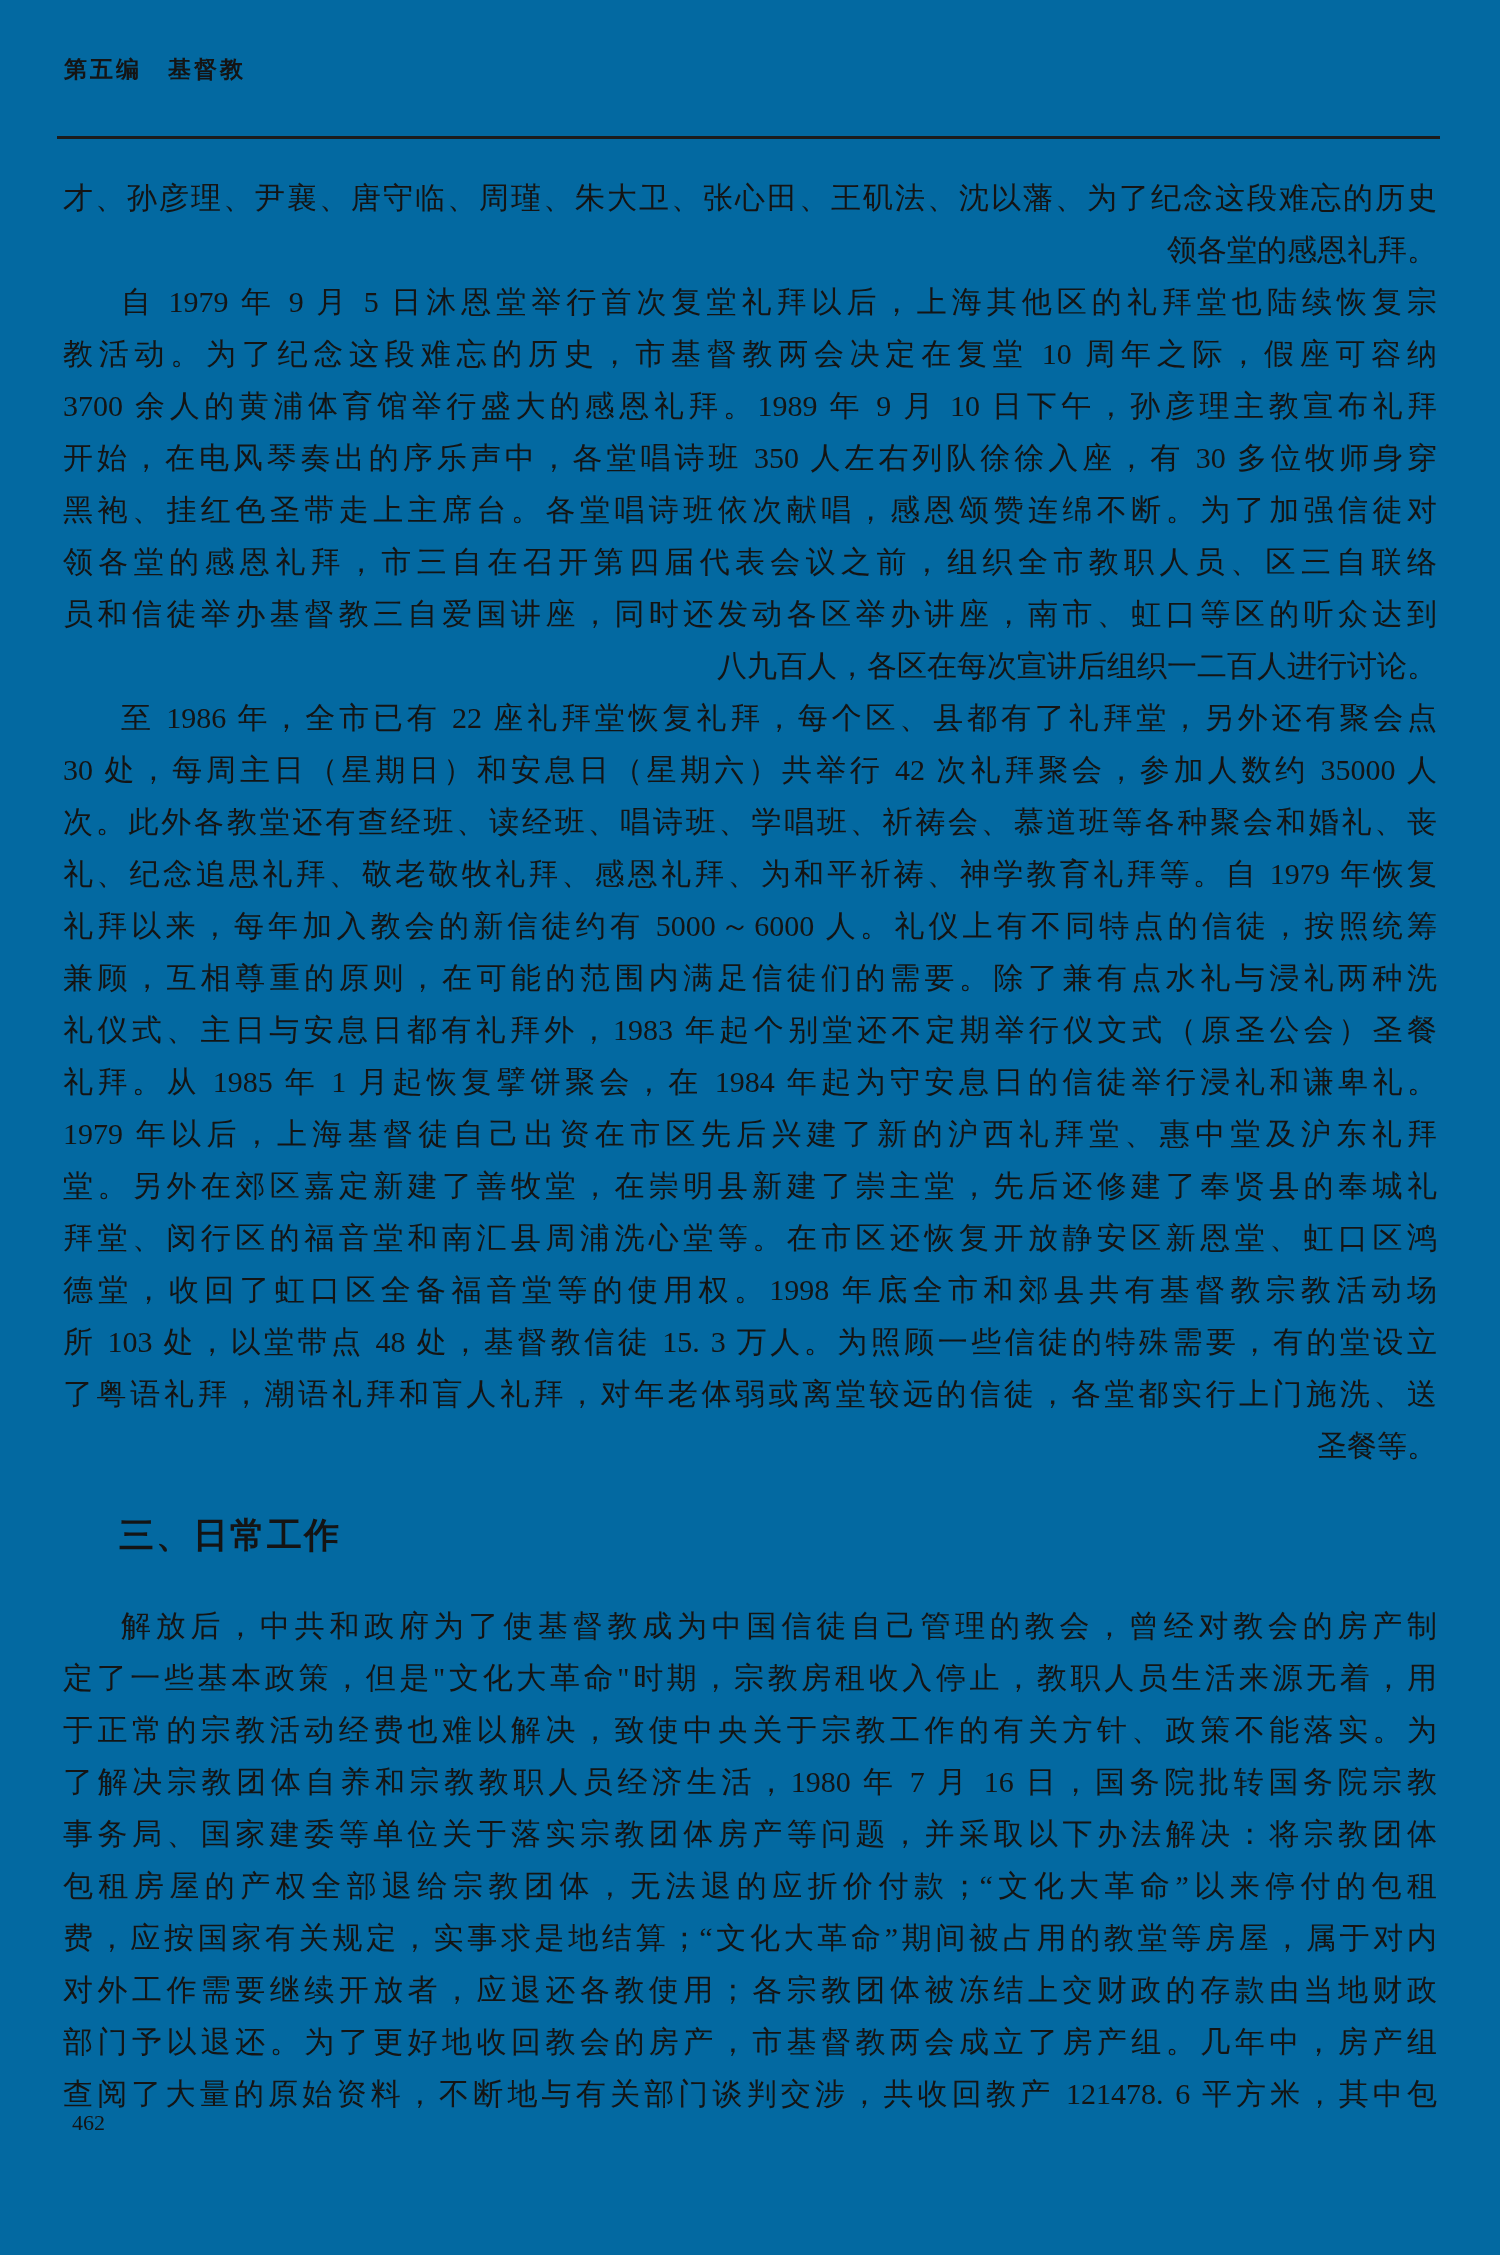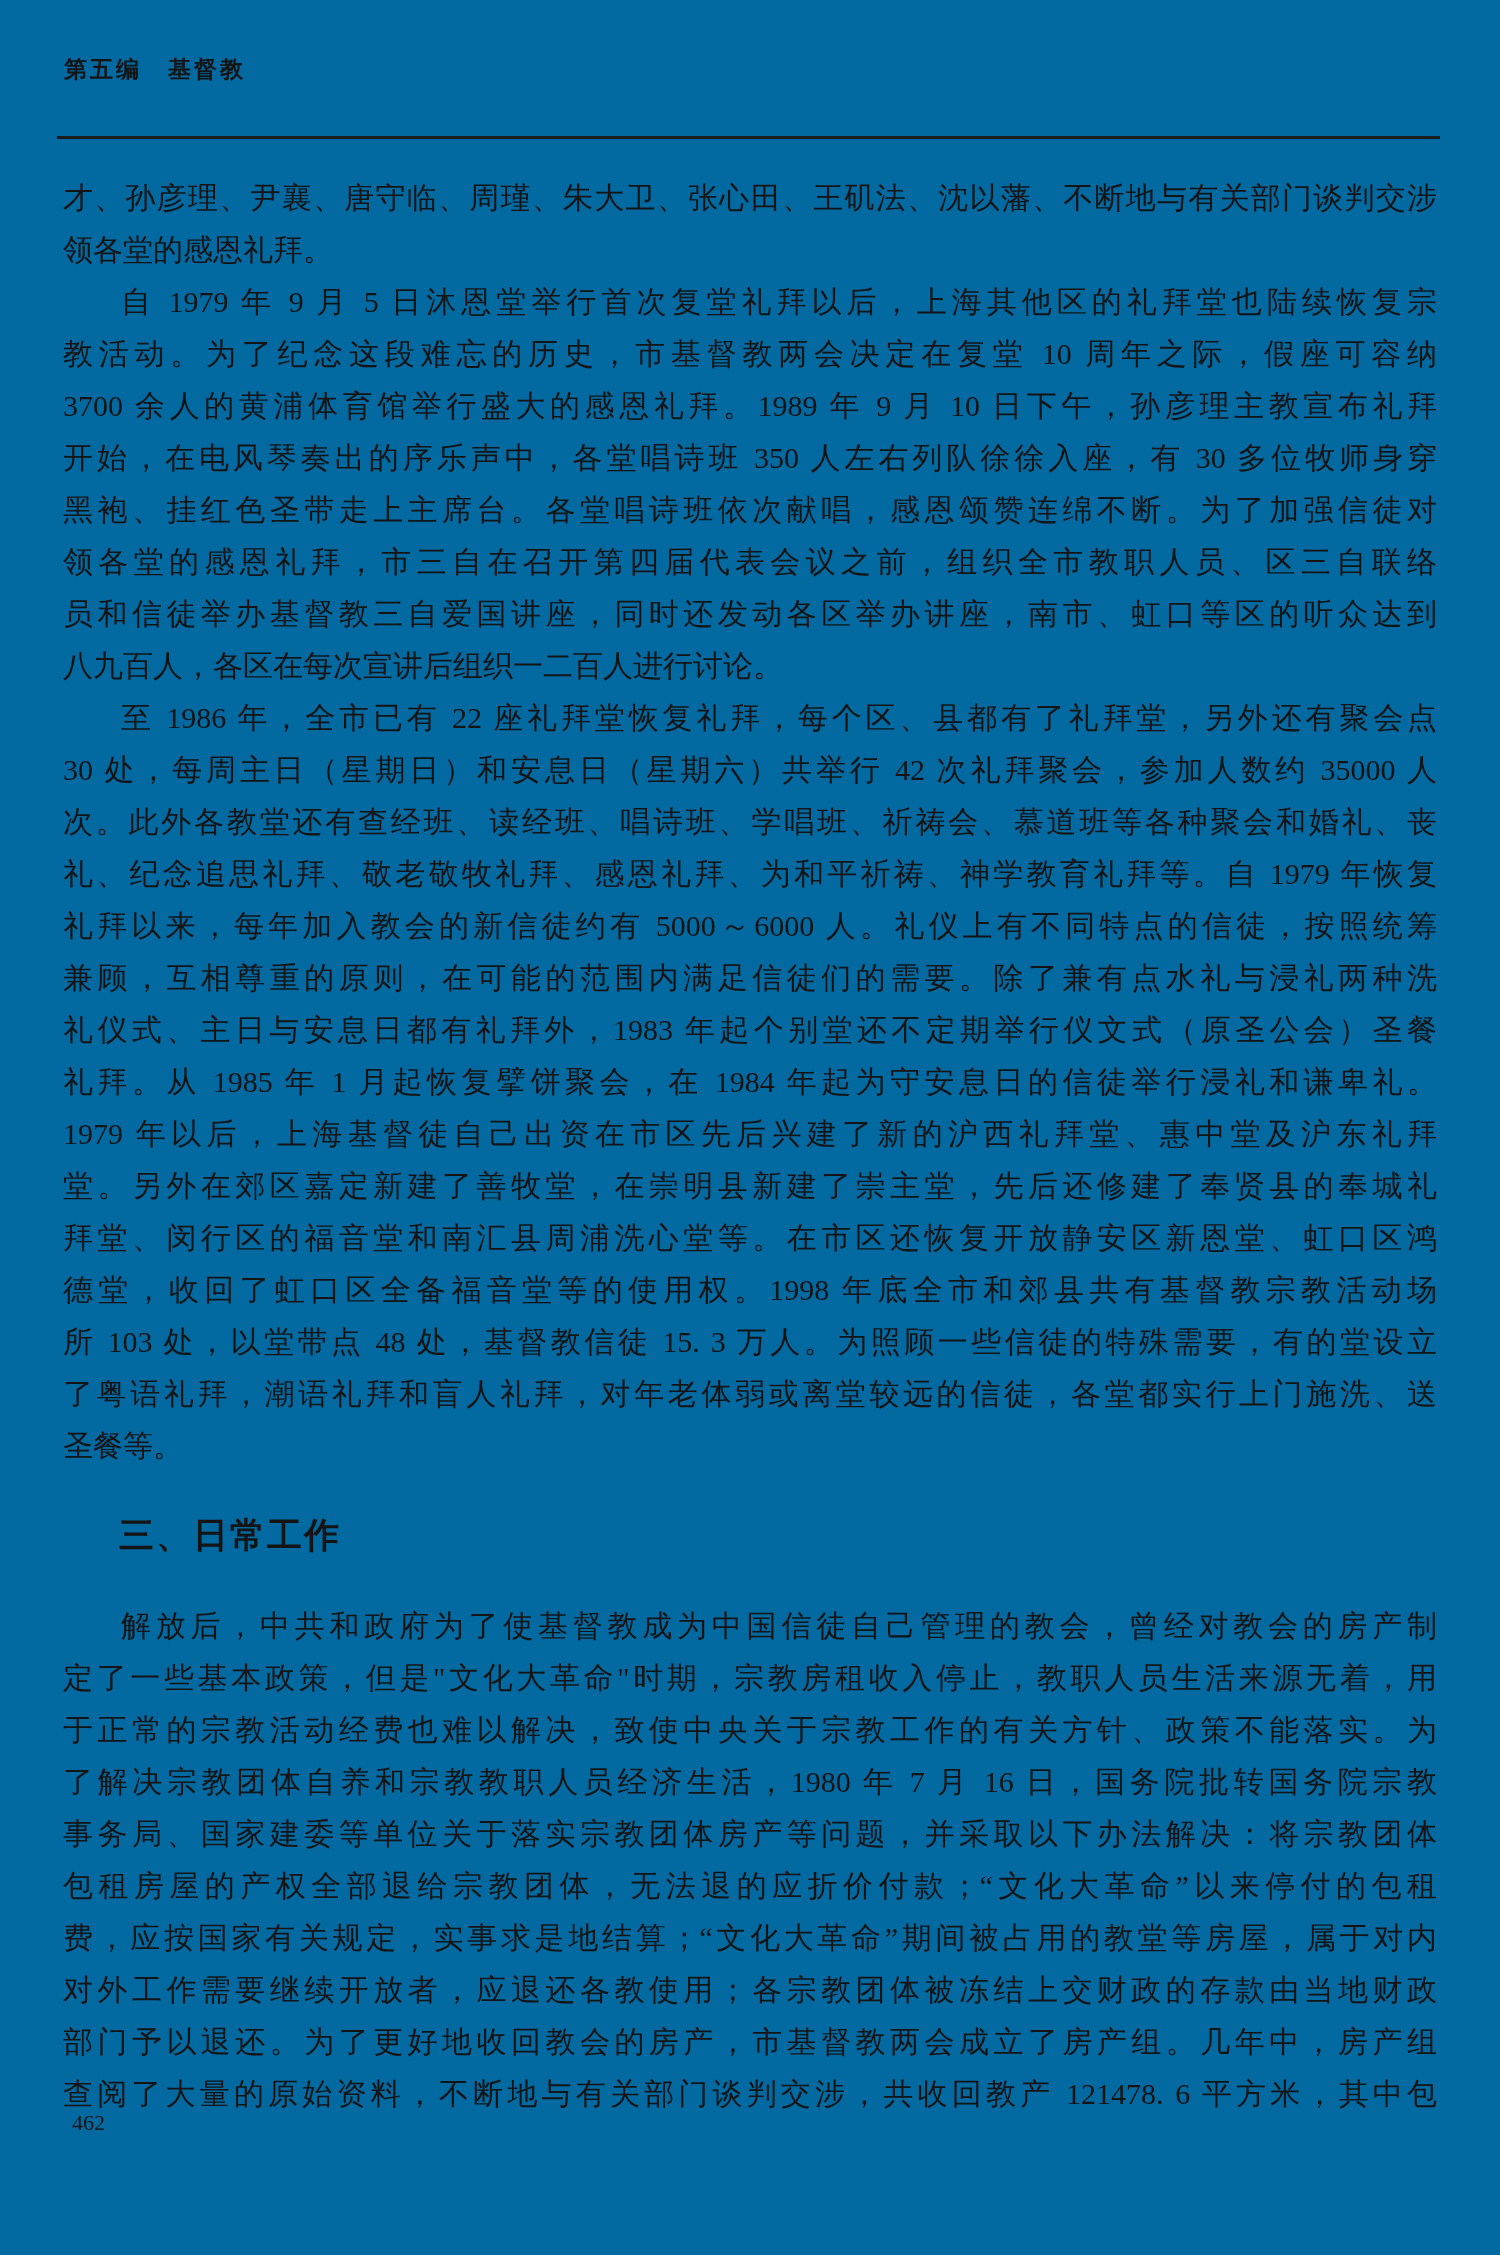--- a/index.html
+++ b/index.html
@@ -38,21 +38,21 @@
     position: absolute;
     left: 63px;
     top: 172px;
     width: 1374px;
   }
   .text-line {
     height: 52px;
     line-height: 52px;
     font-size: 30px;
     overflow: hidden;
-    text-align: left;
+    text-align: right;
     word-break: keep-all;
     white-space: nowrap;
   }
   .text-line.justify {
     white-space: normal;
     text-align: justify;
     text-align-last: justify;
     text-justify: inter-character;
   }
   .text-line.indent {
@@ -79,21 +79,21 @@
     line-height: 40px;
   }
 </style>
 </head>
 <body>
 
 <div class="page">
   <div class="running-header">第五编　基督教</div>
   <div class="header-rule"></div>
   <div class="page-body">
-      <div class="text-line justify">才、孙彦理、尹襄、唐守临、周瑾、朱大卫、张心田、王矶法、沈以藩、不断地与有关部门谈判交涉</div>
+      <div class="text-line justify">才、孙彦理、尹襄、唐守临、周瑾、朱大卫、张心田、王矶法、沈以藩、为了纪念这段难忘的历史</div>
       <div class="text-line">领各堂的感恩礼拜。</div>
       <div class="text-line justify indent">自 1979 年 9 月 5 日沐恩堂举行首次复堂礼拜以后，上海其他区的礼拜堂也陆续恢复宗</div>
       <div class="text-line justify">教活动。为了纪念这段难忘的历史，市基督教两会决定在复堂 10 周年之际，假座可容纳</div>
       <div class="text-line justify">3700 余人的黄浦体育馆举行盛大的感恩礼拜。1989 年 9 月 10 日下午，孙彦理主教宣布礼拜</div>
       <div class="text-line justify">开始，在电风琴奏出的序乐声中，各堂唱诗班 350 人左右列队徐徐入座，有 30 多位牧师身穿</div>
       <div class="text-line justify">黑袍、挂红色圣带走上主席台。各堂唱诗班依次献唱，感恩颂赞连绵不断。为了加强信徒对</div>
       <div class="text-line justify">领各堂的感恩礼拜，市三自在召开第四届代表会议之前，组织全市教职人员、区三自联络</div>
       <div class="text-line justify">员和信徒举办基督教三自爱国讲座，同时还发动各区举办讲座，南市、虹口等区的听众达到</div>
       <div class="text-line">八九百人，各区在每次宣讲后组织一二百人进行讨论。</div>
       <div class="text-line justify indent">至 1986 年，全市已有 22 座礼拜堂恢复礼拜，每个区、县都有了礼拜堂，另外还有聚会点</div>

